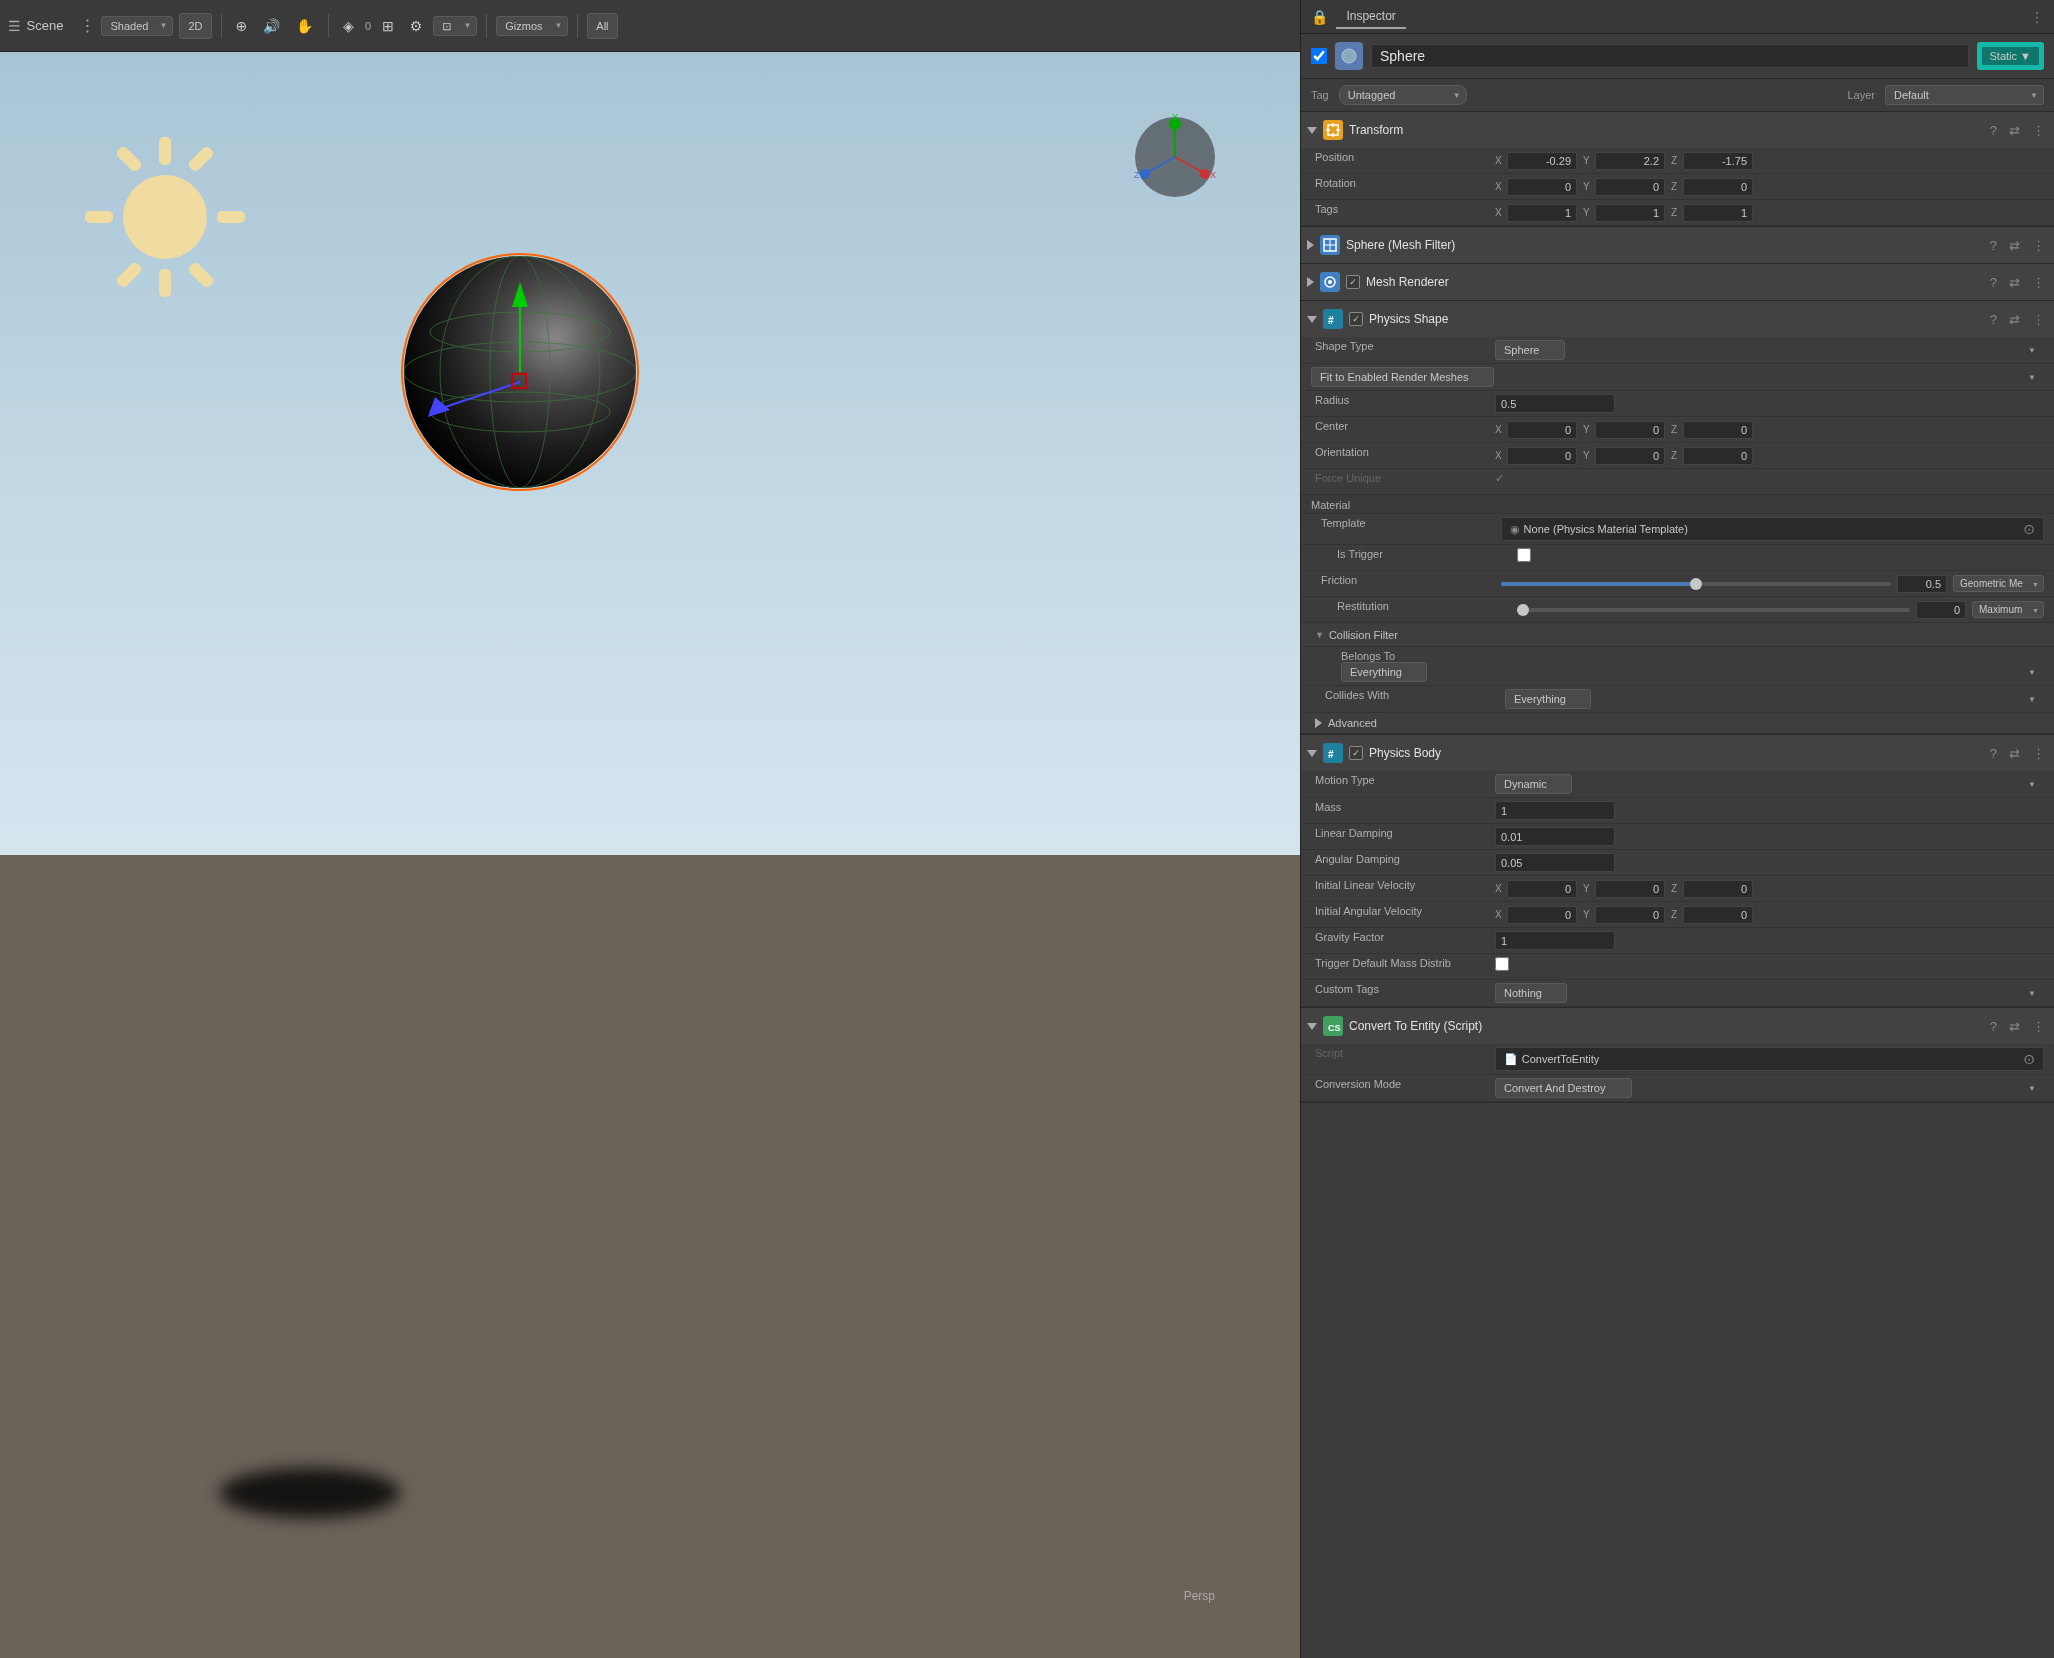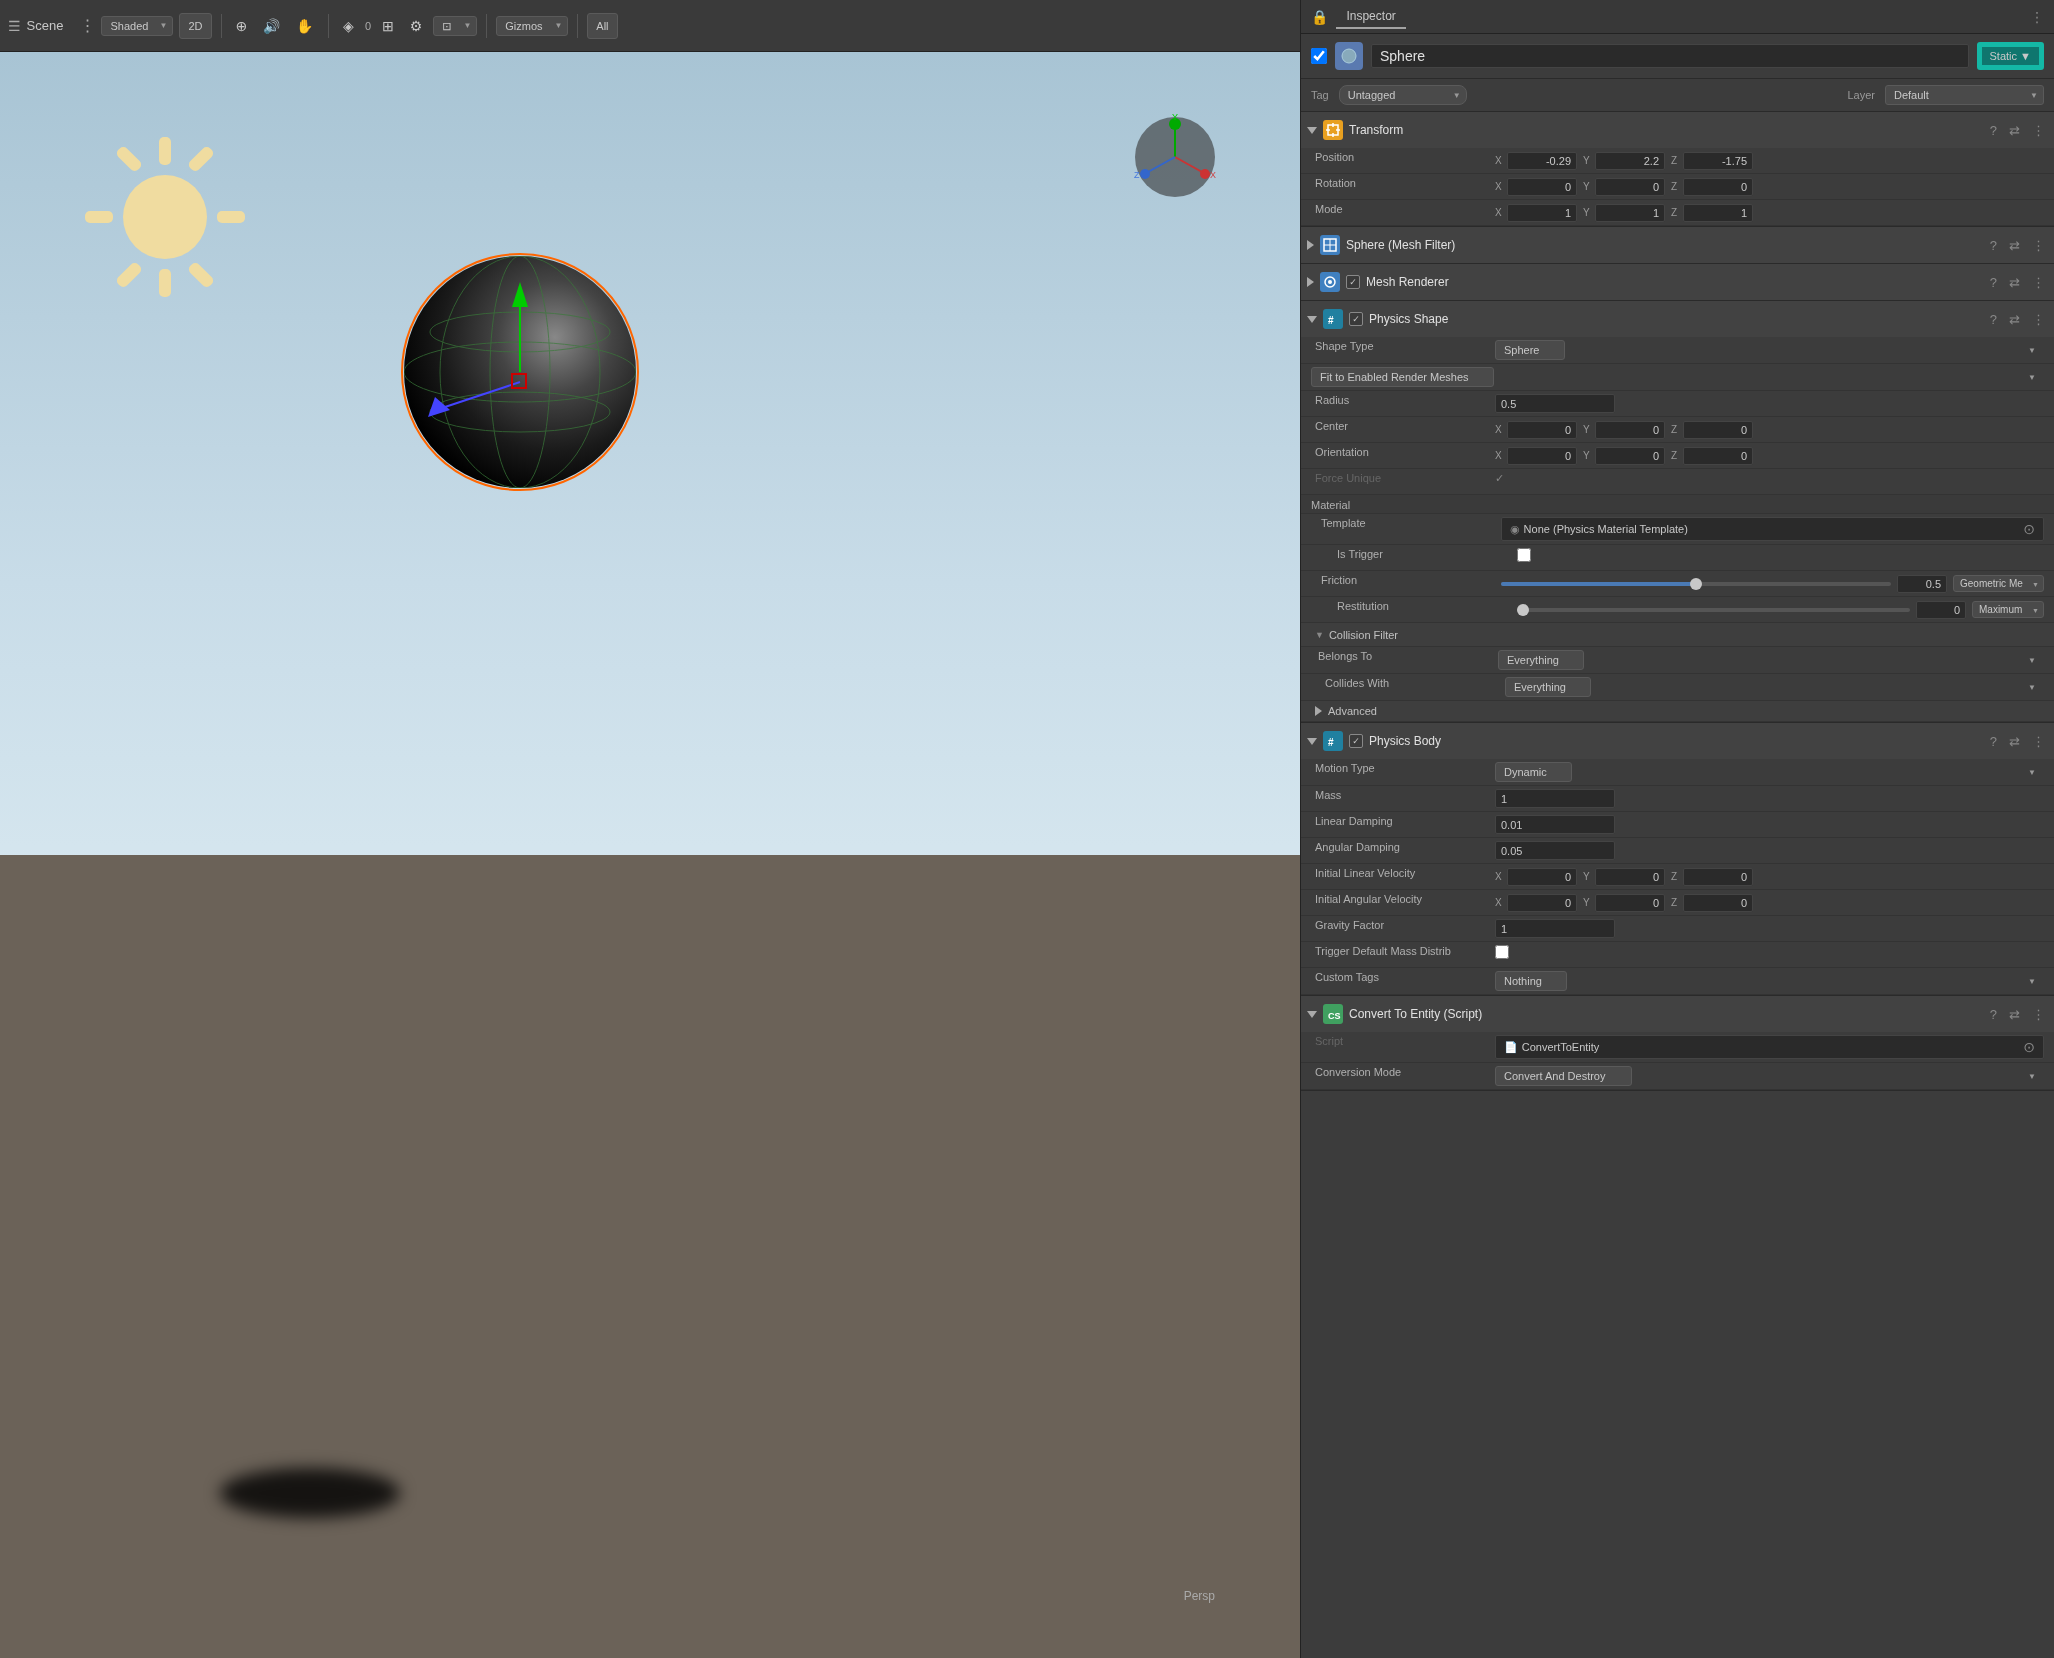--- a/index.html
+++ b/index.html
@@ -789,21 +789,21 @@
             <input type="text" class="xyz-input" value="0" style="">
           </div>
           <div class="xyz-field">
             <span class="xyz-label">Z</span>
             <input type="text" class="xyz-input" value="0" style="">
           </div>
         </div>
       </div>
 
       <div class="prop-row">
-        <span class="prop-label">Mode</span>
+        <span class="prop-label">Tags</span>
         <div class="xyz-group">
           <div class="xyz-field">
             <span class="xyz-label">X</span>
             <input type="text" class="xyz-input" value="1" style="">
           </div>
           <div class="xyz-field">
             <span class="xyz-label">Y</span>
             <input type="text" class="xyz-input" value="1" style="">
           </div>
           <div class="xyz-field">
@@ -979,21 +979,21 @@
             </select>
           </div>
         </div>
       </div>
 
       <div class="subsection-header">
         <span class="subsection-arrow">▼</span>
         <span class="subsection-name">Collision Filter</span>
       </div>
 
-      <div class="prop-row" style="padding-left:17px;">
+      <div class="prop-row" style="padding-left:40px;flex-direction:column;">
         <span class="prop-label">Belongs To</span>
         <div class="full-dropdown-wrapper">
           <select class="full-dropdown">
             <option>Everything</option>
           </select>
         </div>
       </div>
 
       <div class="prop-row" style="padding-left:24px;">
         <span class="prop-label">Collides With</span>

